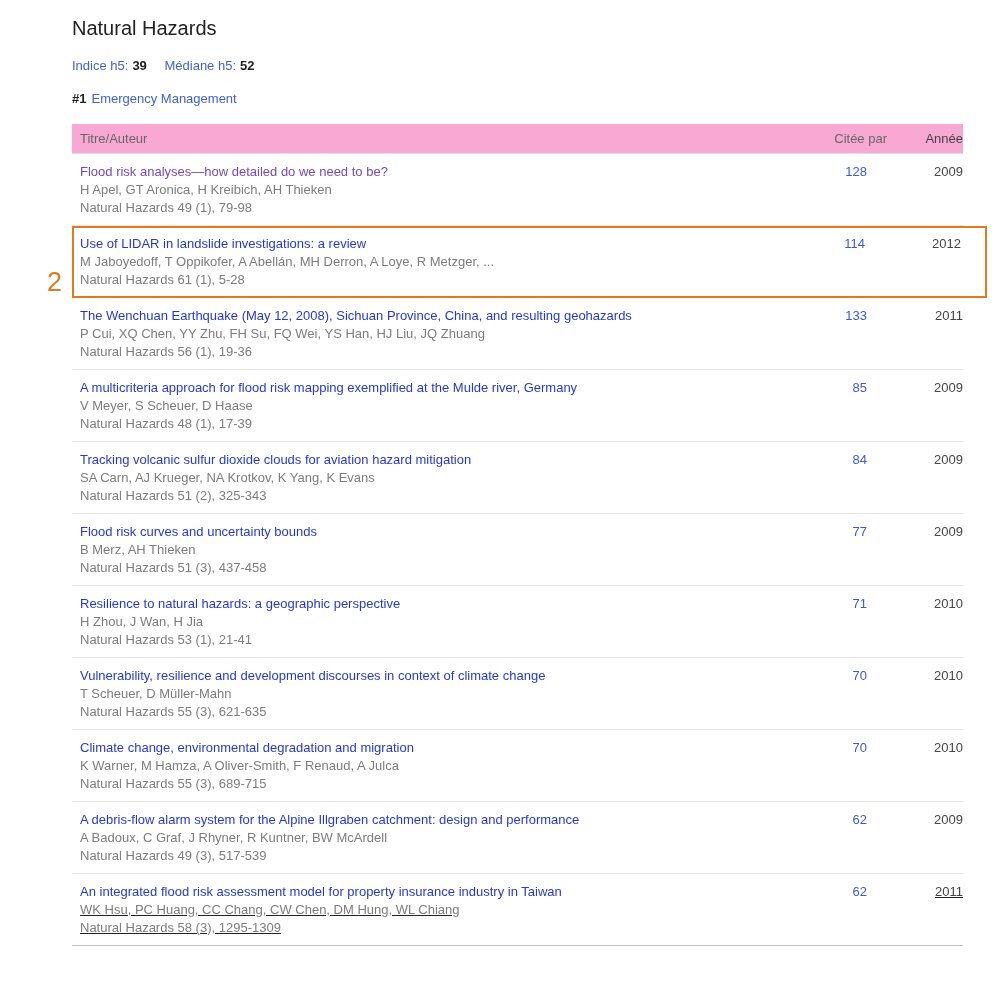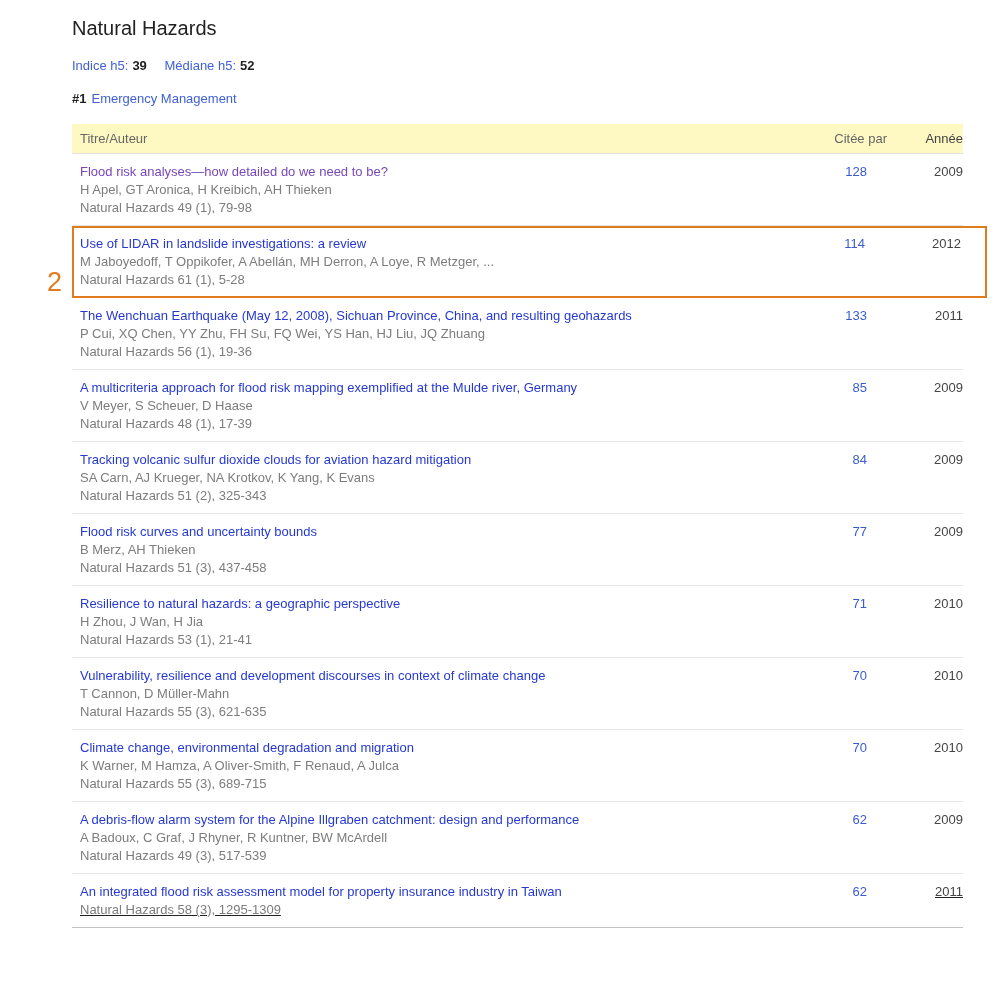--- a/index.html
+++ b/index.html
@@ -43,21 +43,21 @@
   }
   .rank-line {
     margin-top: 17px;
     line-height: 16px;
   }
   .rank-number { font-weight: bold; color: #222; margin-right: 5px; }
   .rank-link { color: #4161d3; text-decoration: none; cursor: pointer; }
 
   .pub-table { margin-top: 17px; }
   .table-header {
-    background: #fef9c3;
+    background: #f9a8d4;
     height: 30px;
     display: flex;
     align-items: center;
     color: #666;
     padding-left: 8px;
     border-bottom: 1px solid #e0e0e0;
     box-sizing: border-box;
   }
   .cell-main { flex: 1; min-width: 0; }
   .cell-cited { width: 86px; text-align: right; flex-shrink: 0; }
@@ -212,21 +212,21 @@
     </div>
     <div class="cell-cited">
       <a class="cited-link">71</a>
     </div>
     <div class="cell-year">2010</div>
   </div>
 
   <div class="row">
     <div class="cell-main">
       <a class="row-title">Vulnerability, resilience and development discourses in context of climate change</a>
-      <div class="row-authors">T Cannon, D Müller-Mahn</div>
+      <div class="row-authors">T Scheuer, D Müller-Mahn</div>
       <div class="row-source">Natural Hazards 55 (3), 621-635</div>
     </div>
     <div class="cell-cited">
       <a class="cited-link">70</a>
     </div>
     <div class="cell-year">2010</div>
   </div>
 
   <div class="row">
     <div class="cell-main">
@@ -248,20 +248,21 @@
     </div>
     <div class="cell-cited">
       <a class="cited-link">62</a>
     </div>
     <div class="cell-year">2009</div>
   </div>
 
   <div class="row">
     <div class="cell-main">
       <a class="row-title">An integrated flood risk assessment model for property insurance industry in Taiwan</a>
+      <div class="row-authors">WK Hsu, PC Huang, CC Chang, CW Chen, DM Hung, WL Chiang</div>
       <div class="row-source">Natural Hazards 58 (3), 1295-1309</div>
     </div>
     <div class="cell-cited">
       <a class="cited-link">62</a>
     </div>
     <div class="cell-year">2011</div>
   </div>
 </div>
   </div>
 

